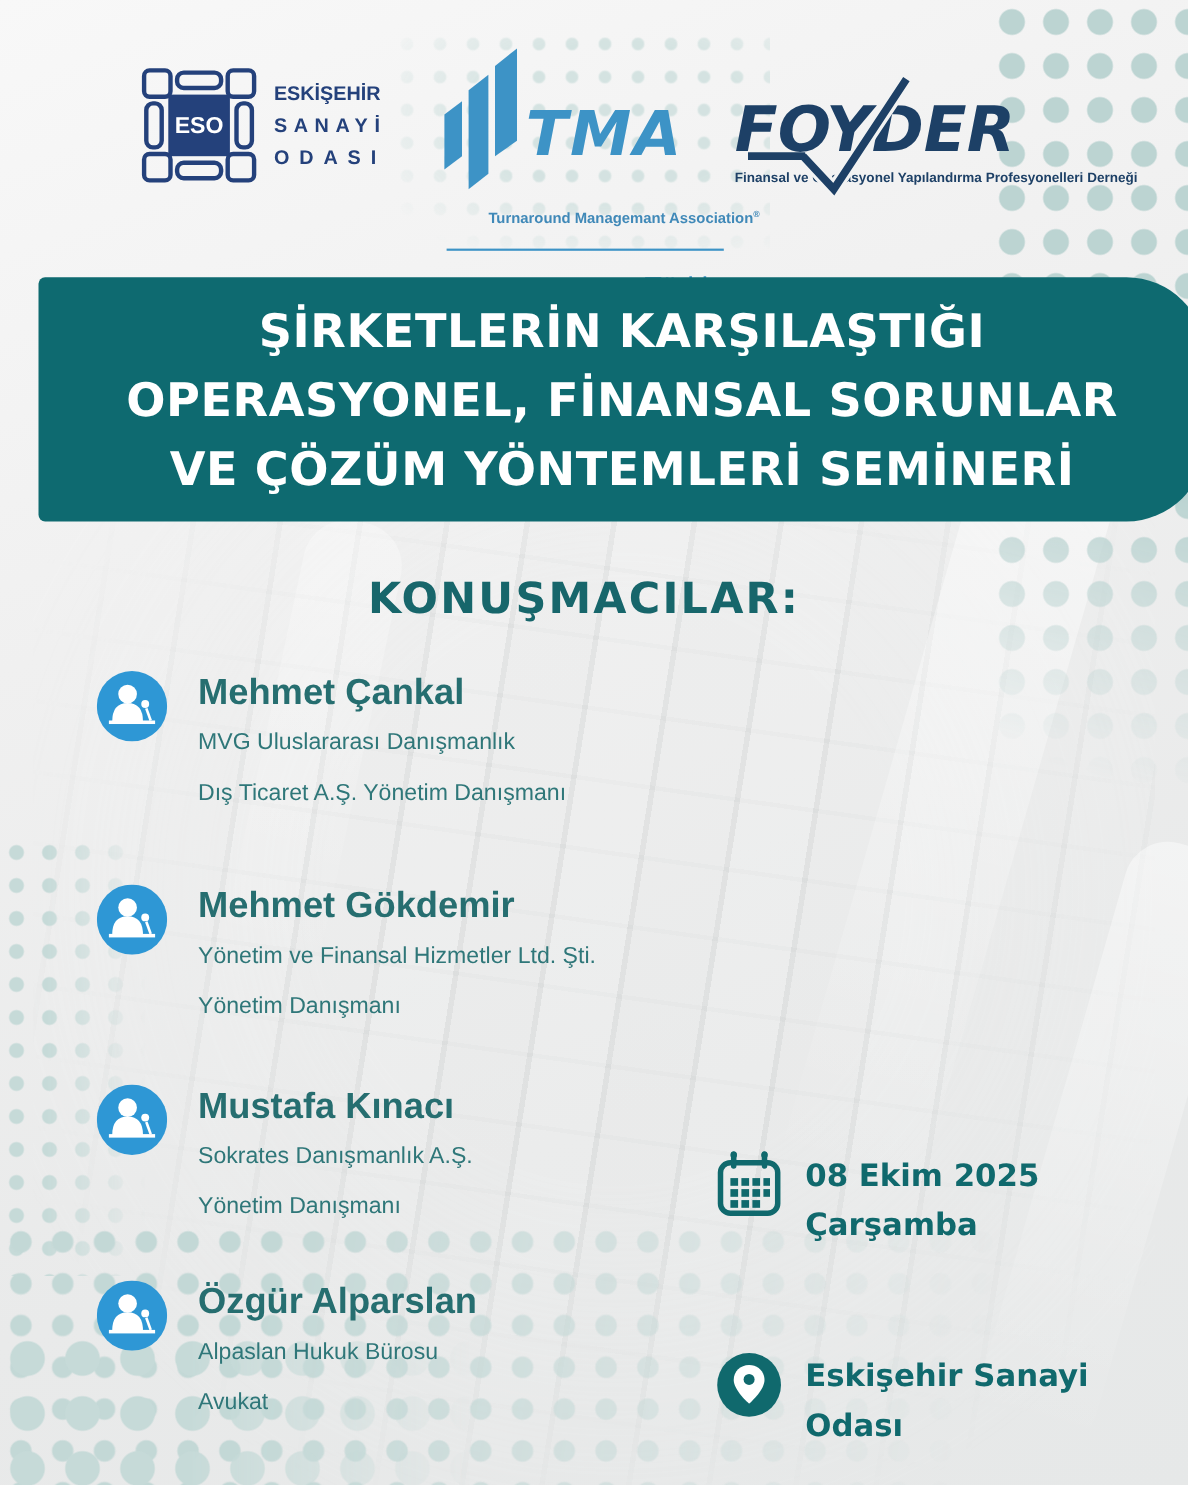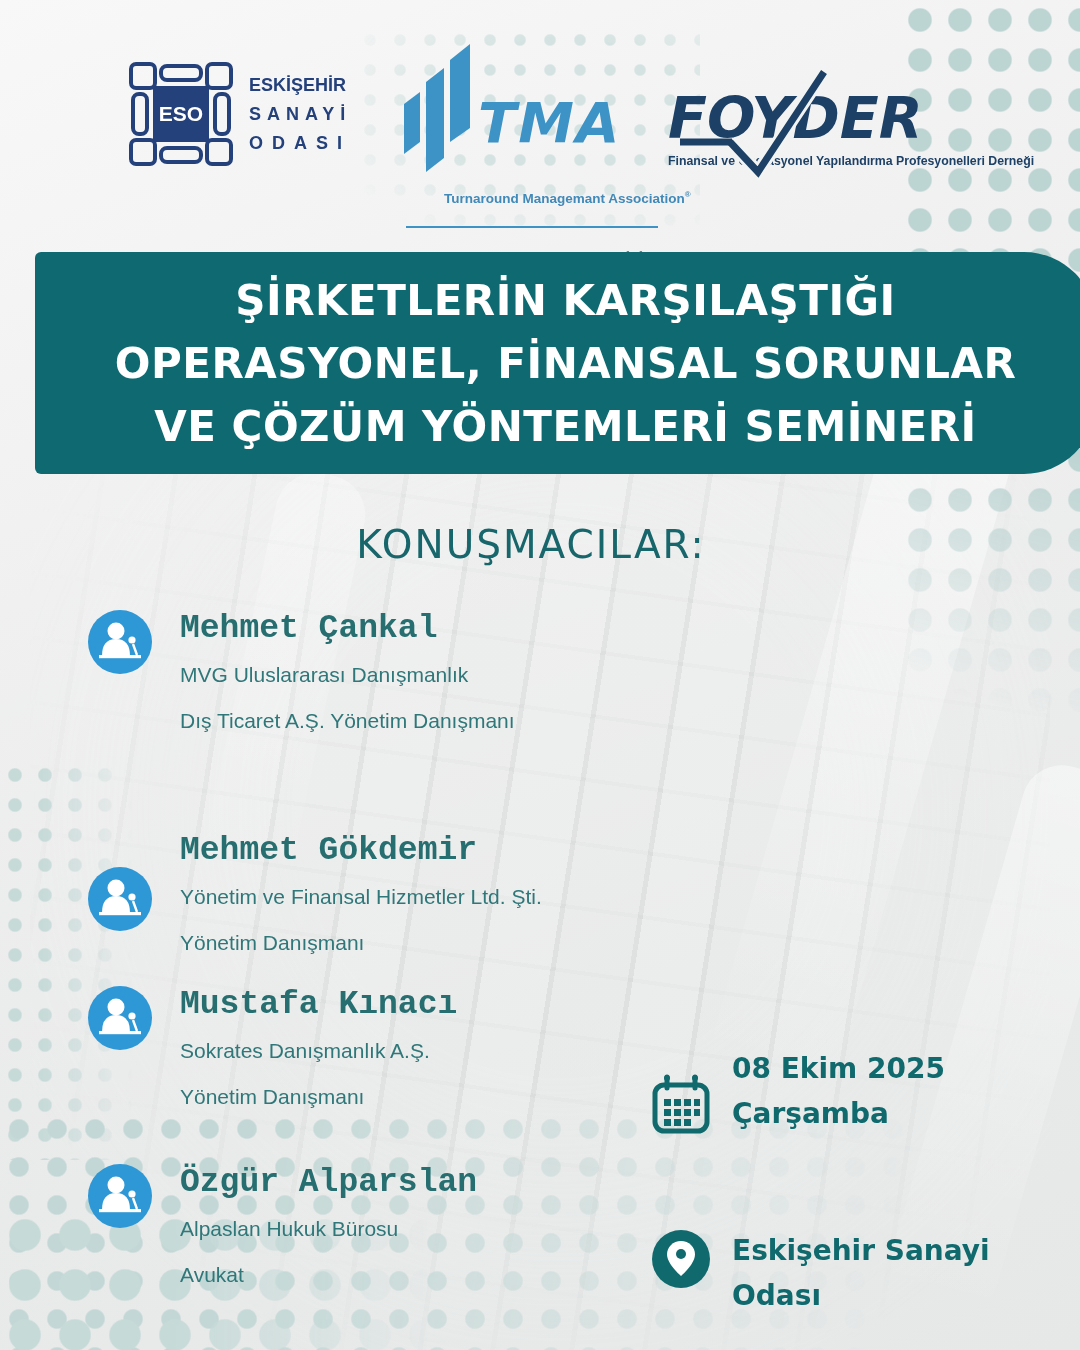--- a/index.html
+++ b/index.html
@@ -55,33 +55,33 @@
   .banner{
     position:absolute; left:35px; top:252px; width:1061px; height:222px;
     background:#0e6a70; border-radius:6px 72px 72px 6px;
     display:flex; flex-direction:column; justify-content:center; text-align:center;
     overflow:hidden;
   }
   .banner-line{color:#ffffff; font-family:"DejaVu Sans",sans-serif; font-weight:bold; font-size:42px; line-height:63px; letter-spacing:.5px; position:relative; z-index:2;}
   
   .heading{
     position:absolute; left:35px; top:522px; width:992px; text-align:center;
-    color:#17666b; font-family:"DejaVu Sans",sans-serif; font-weight:normal; font-size:39px; letter-spacing:2px;
+    color:#17666b; font-family:"DejaVu Sans",sans-serif; font-weight:bold; font-size:39px; letter-spacing:2px;
   }
   .speaker{position:absolute; left:88px; display:flex;}
   .sp-icon{width:64px; height:64px; flex:none; margin-top:4px;}
   .sp-text{margin-left:28px;}
-  .sp-name{color:#266e70; font-family:Liberation Mono, monospace; font-weight:bold; font-size:33px; line-height:46px;}
+  .sp-name{color:#266e70; font-family:Liberation Sans, sans-serif; font-weight:bold; font-size:33px; line-height:46px;}
   .sp-line{color:#2f7779; font-size:21px; line-height:46px; font-family:"Liberation Sans",sans-serif;}
-  .sp1{top:606px;} .sp2{top:828px;align-items:center;} .sp3{top:982px;} .sp4{top:1160px;justify-content:space-between;}
+  .sp1{top:606px;} .sp2{top:800px;} .sp3{top:982px;} .sp4{top:1160px;justify-content:space-between;}
   
   .event-row{position:absolute; left:650px; display:flex;}
   .ev-icon{width:62px; height:62px; flex:none;}
   .ev-text{margin-left:20px; color:#10696d; font-family:"DejaVu Sans",sans-serif; font-weight:bold; font-size:28px; line-height:45px;}
-  .ev1{top:1046px;align-items:flex-end;} .ev2{top:1148px;} .ev3{top:1228px;}
+  .ev1{top:1046px;} .ev2{top:1148px;} .ev3{top:1228px;}
 </style>
 </head>
 <body>
 
 <div class="poster">
 
   <div class="building"></div>
   <div class="streak s1"></div>
   <div class="streak s2"></div>
   <div class="streak s3"></div>

